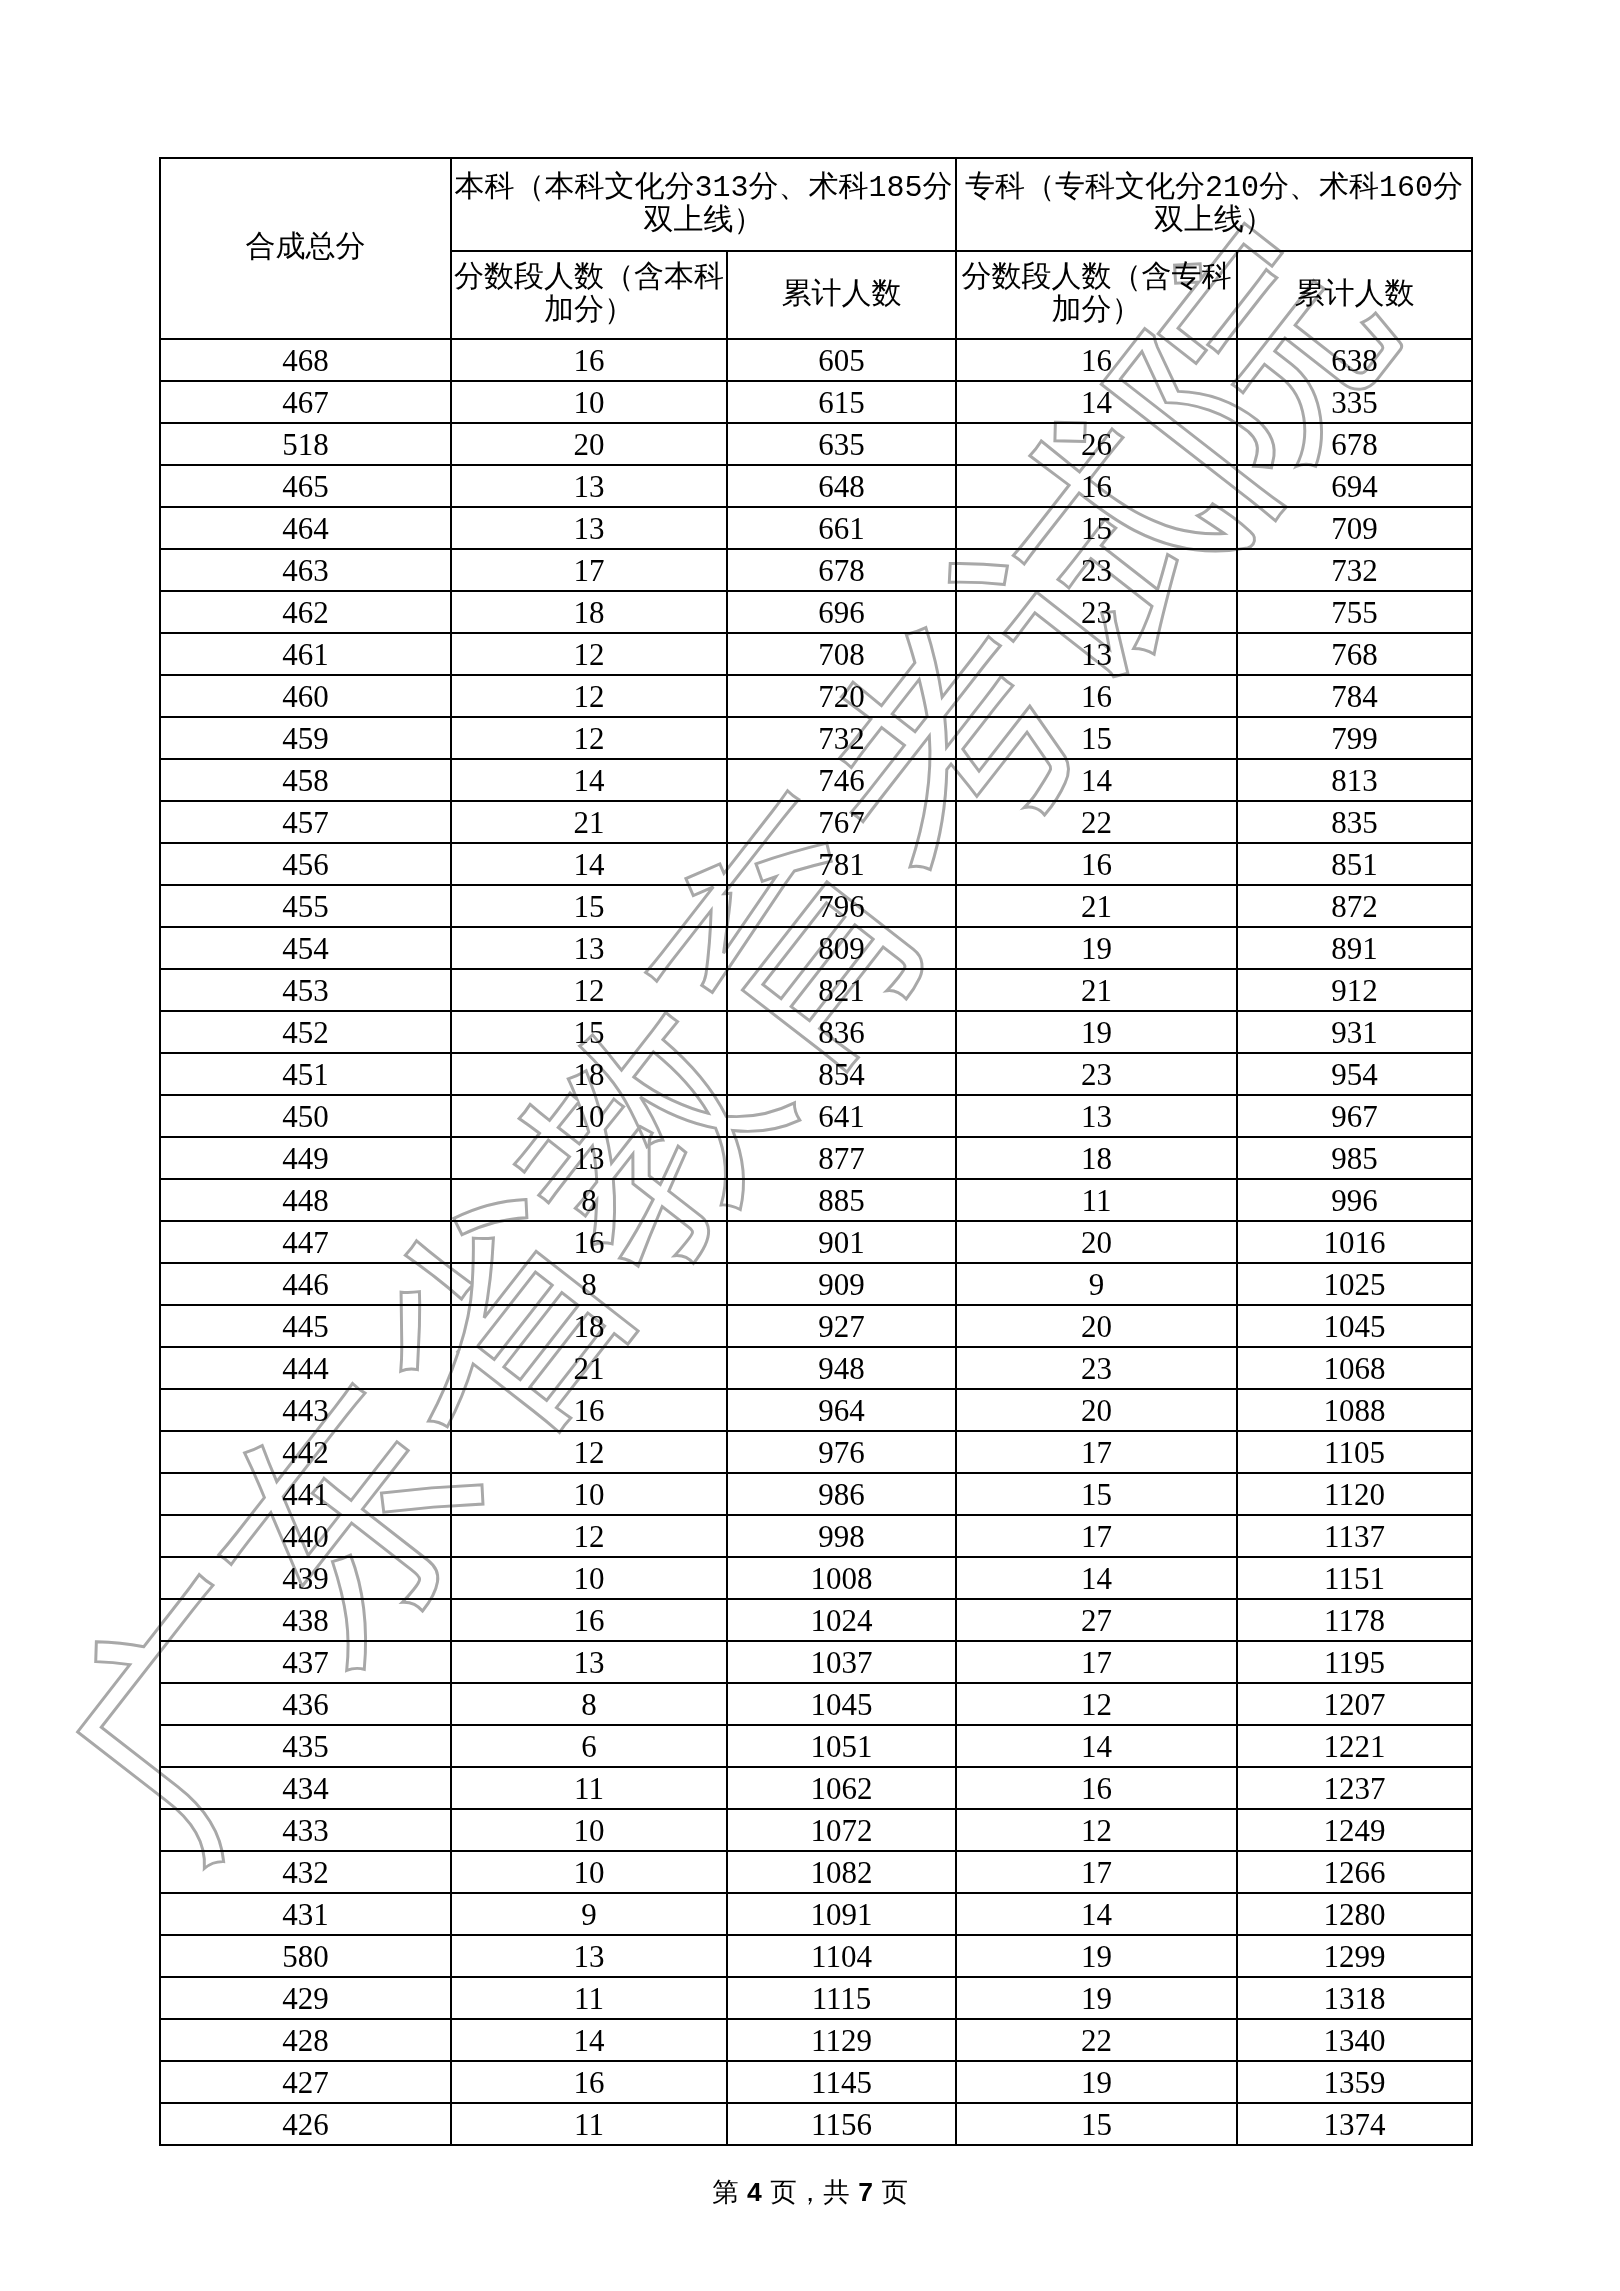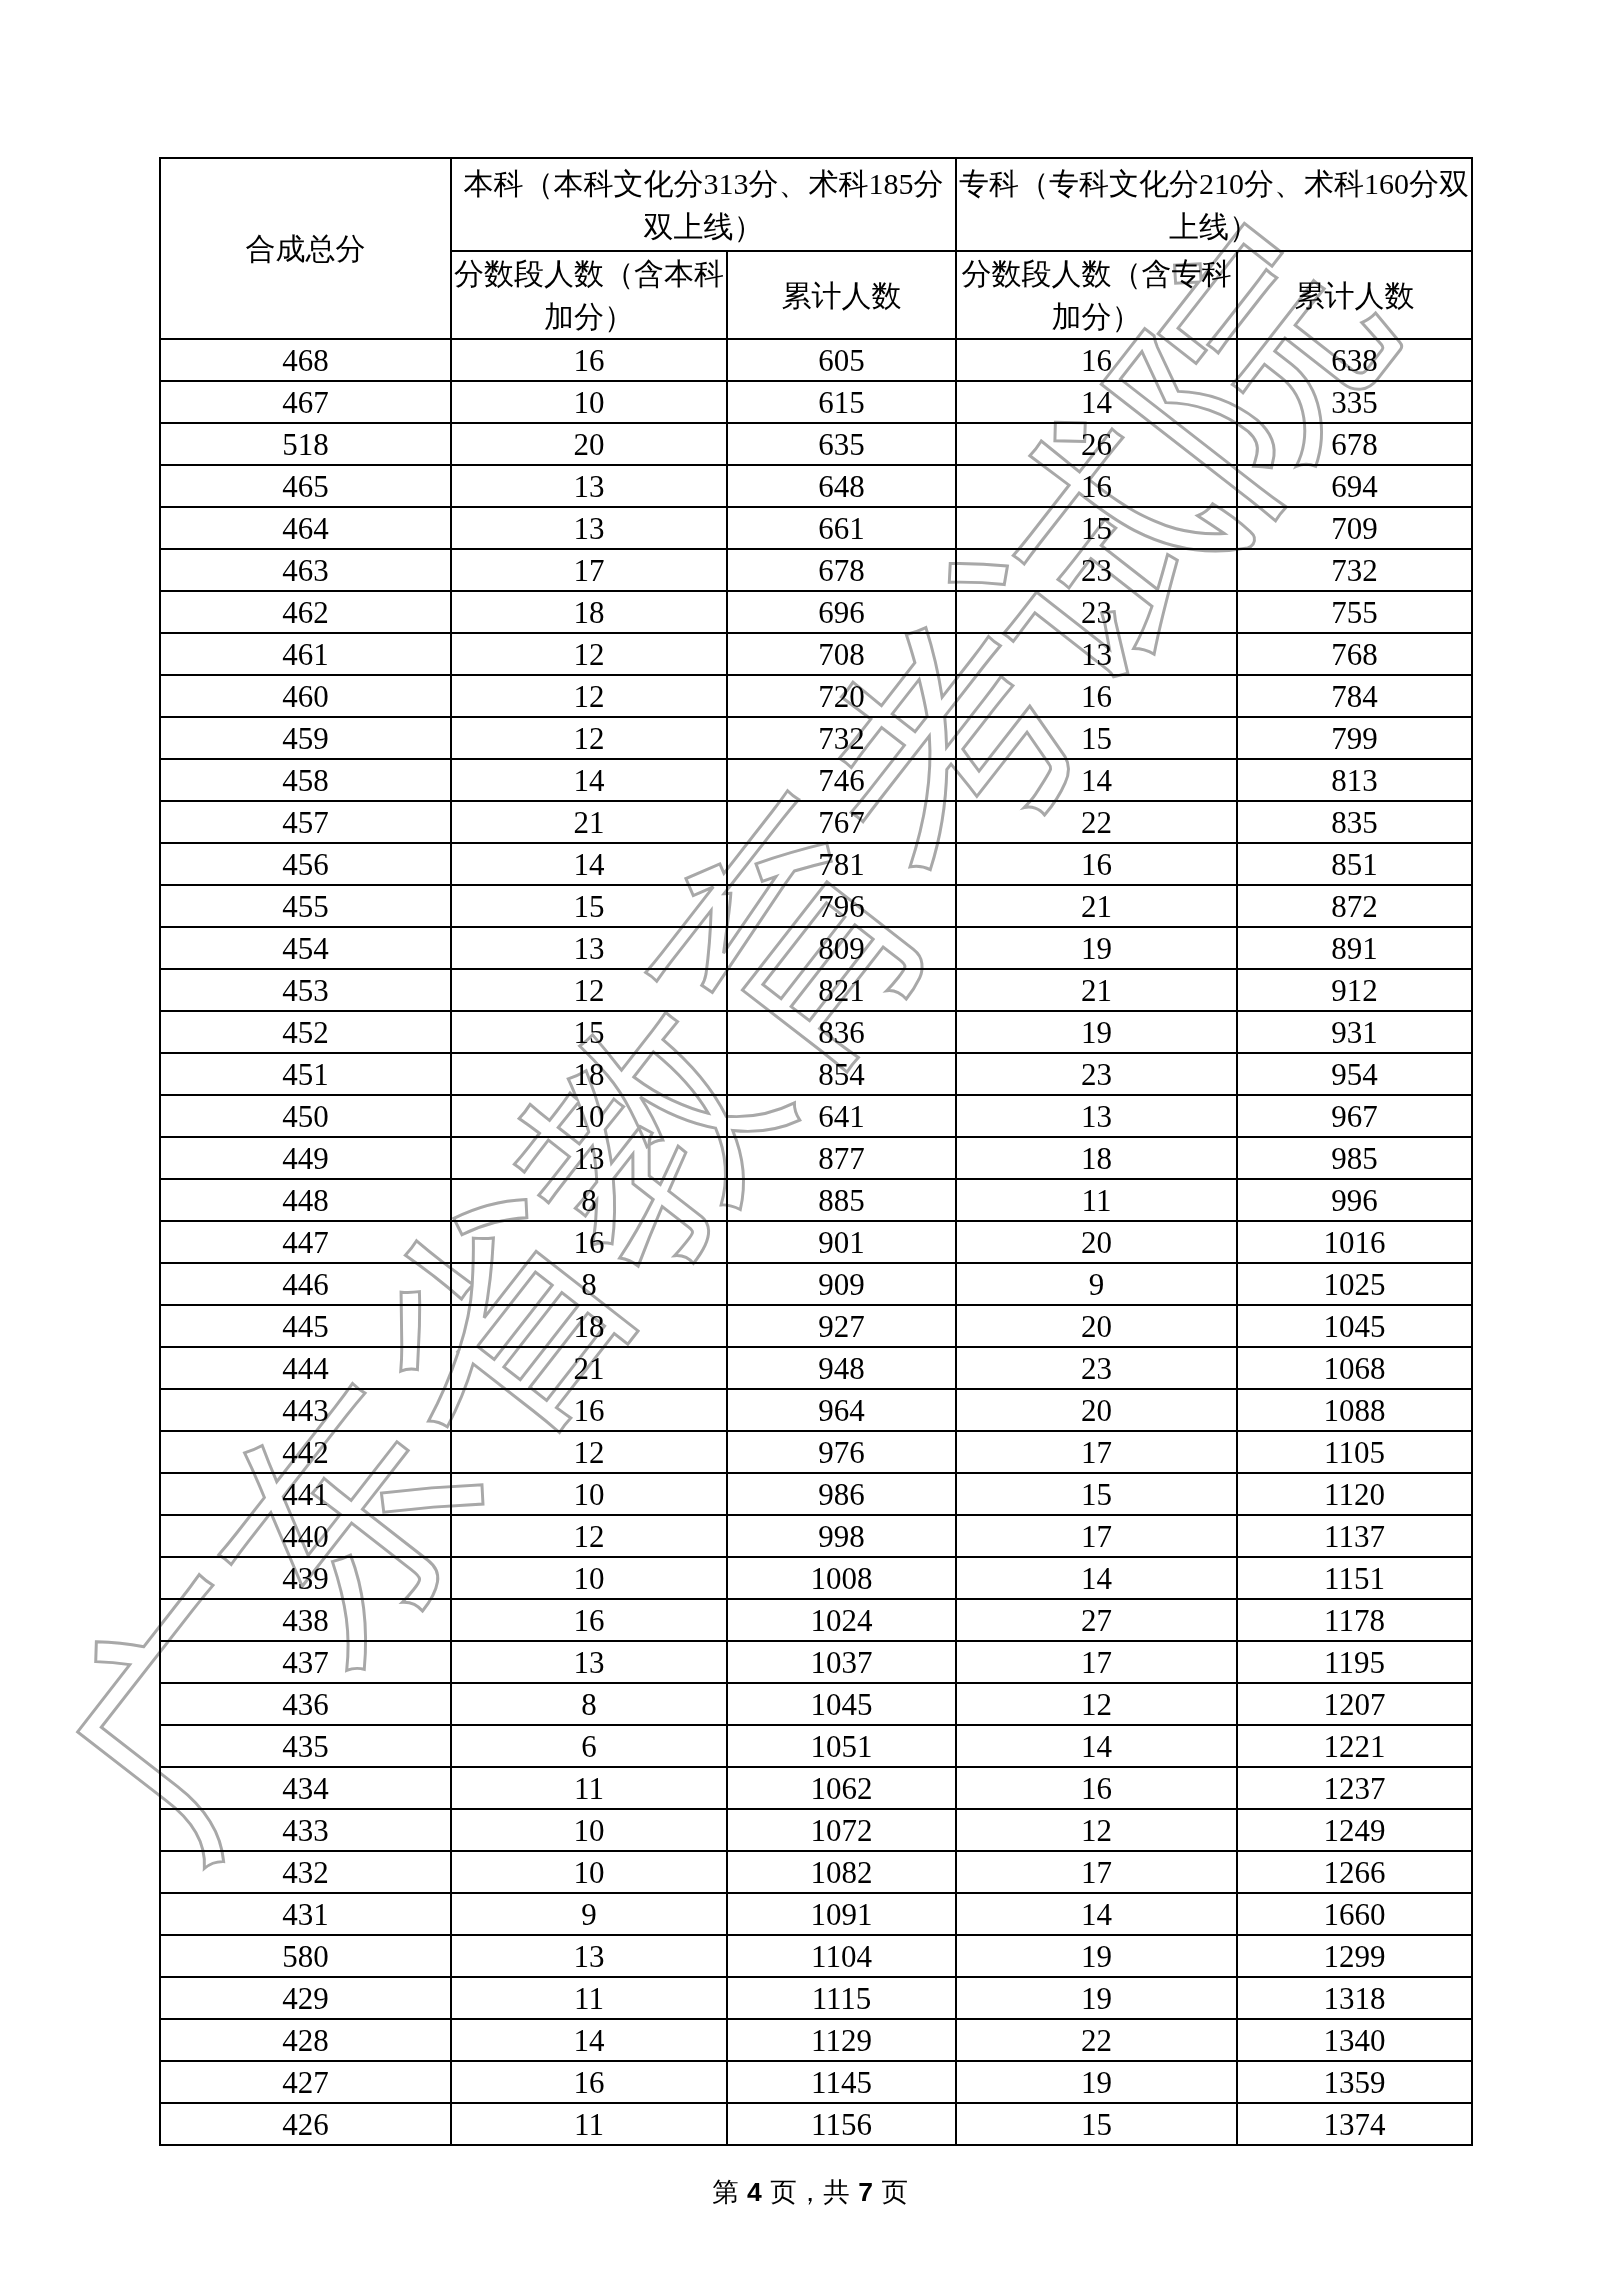--- a/index.html
+++ b/index.html
@@ -1,19 +1,19 @@
 <!DOCTYPE html>
 <html><head>
 <meta charset="utf-8">
 <style>
   html,body{margin:0;padding:0;background:#fff;}
   body{width:1620px;height:2292px;position:relative;overflow:hidden;font-family:"Liberation Serif","DejaVu Serif",serif;color:#000;}
   table.score{position:absolute;left:159px;top:157px;width:1313px;border-collapse:collapse;table-layout:fixed;}
   table.score td, table.score th{border:2.9px solid #000;text-align:center;padding:0;font-weight:normal;}
-  th{font-family:Liberation Serif, serif;font-size:30px;line-height:43px;}
+  th{font-family:Liberation Mono, monospace;font-size:30px;line-height:33px;}
   th.title{font-size:30px;}
   td{font-size:31px;height:40px;line-height:39px;}
   .footer{position:absolute;left:0;width:1620px;top:2174px;text-align:center;font-family:"DejaVu Sans",sans-serif;font-size:26.5px;}
   .footer b{font-family:"Liberation Sans",sans-serif;font-weight:bold;}
   .wm{position:absolute;left:0;top:0;width:1620px;height:2292px;pointer-events:none;}
   .wm text{font-family:"DejaVu Sans",sans-serif;fill:none;stroke:#a8a8a8;stroke-width:3;}
 </style>
 </head>
 <body>
 
@@ -300,21 +300,21 @@
         <td>10</td>
         <td>1082</td>
         <td>17</td>
         <td>1266</td>
       </tr>
       <tr>
         <td>431</td>
         <td>9</td>
         <td>1091</td>
         <td>14</td>
-        <td>1660</td>
+        <td>1280</td>
       </tr>
       <tr>
         <td>580</td>
         <td>13</td>
         <td>1104</td>
         <td>19</td>
         <td>1299</td>
       </tr>
       <tr>
         <td>429</td>

